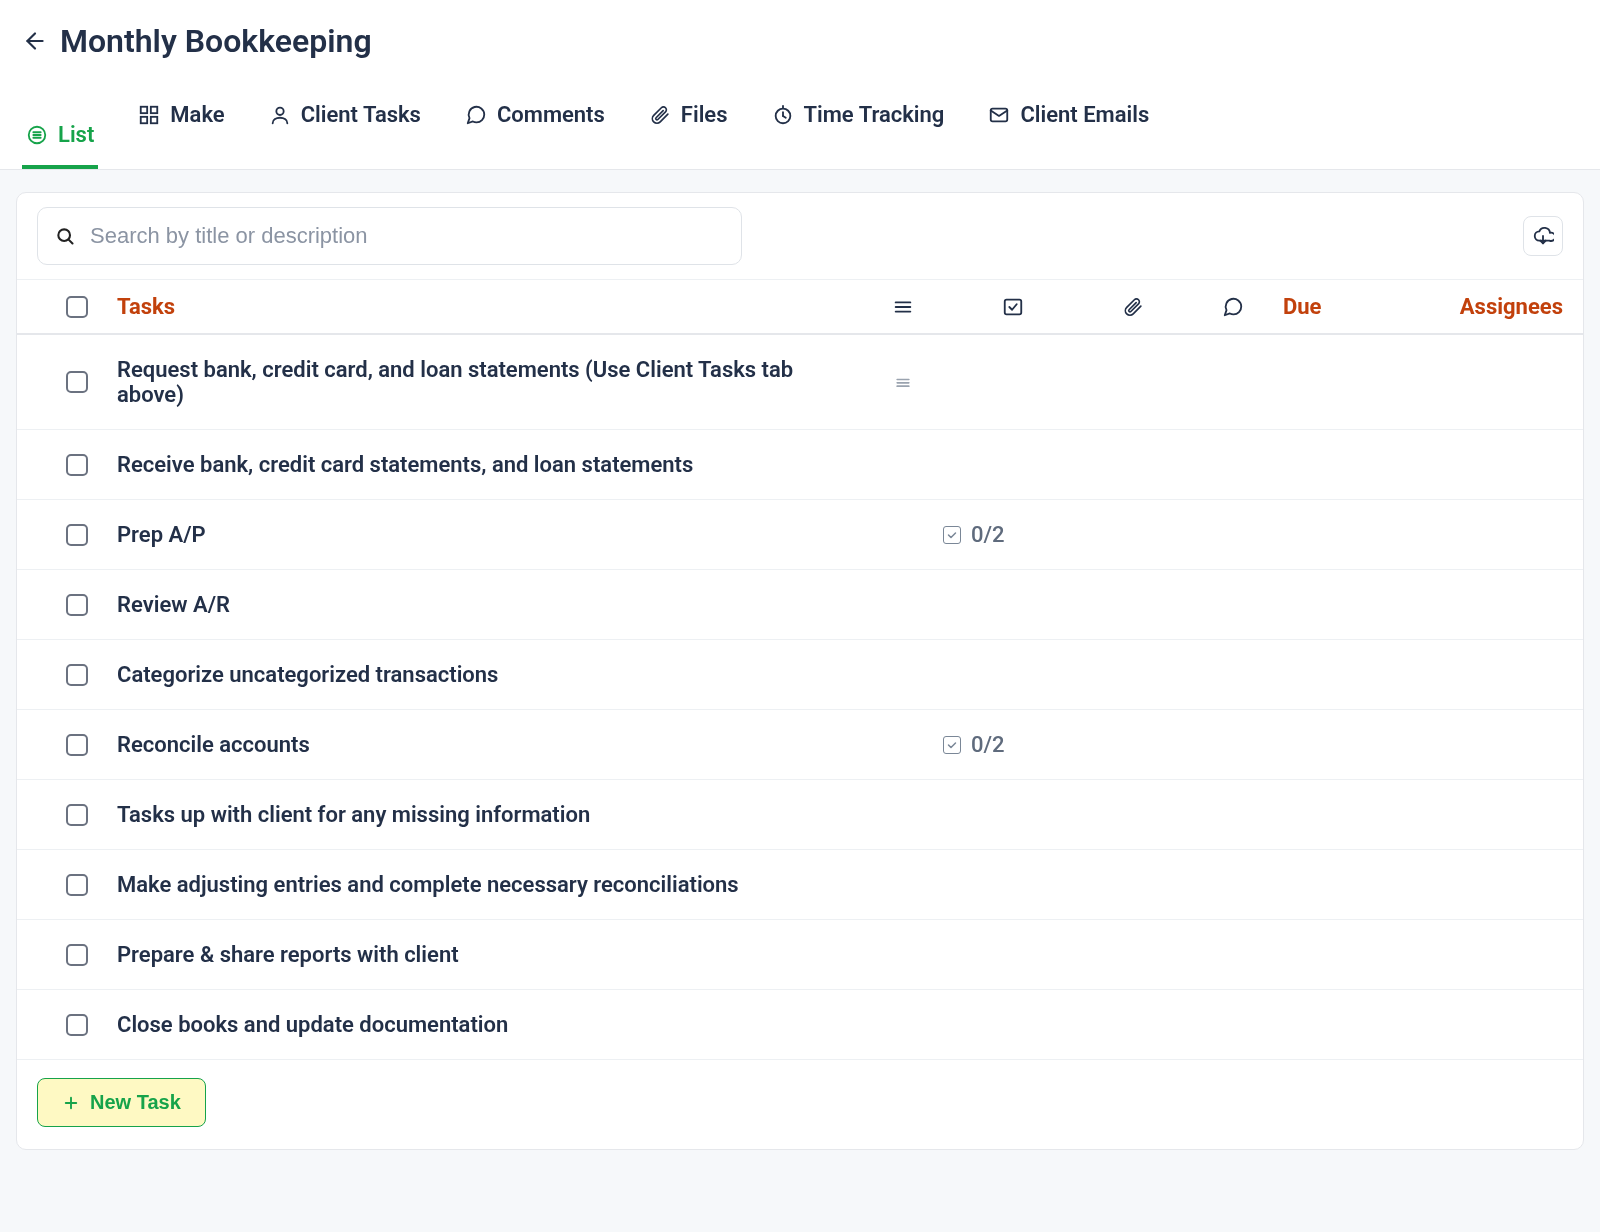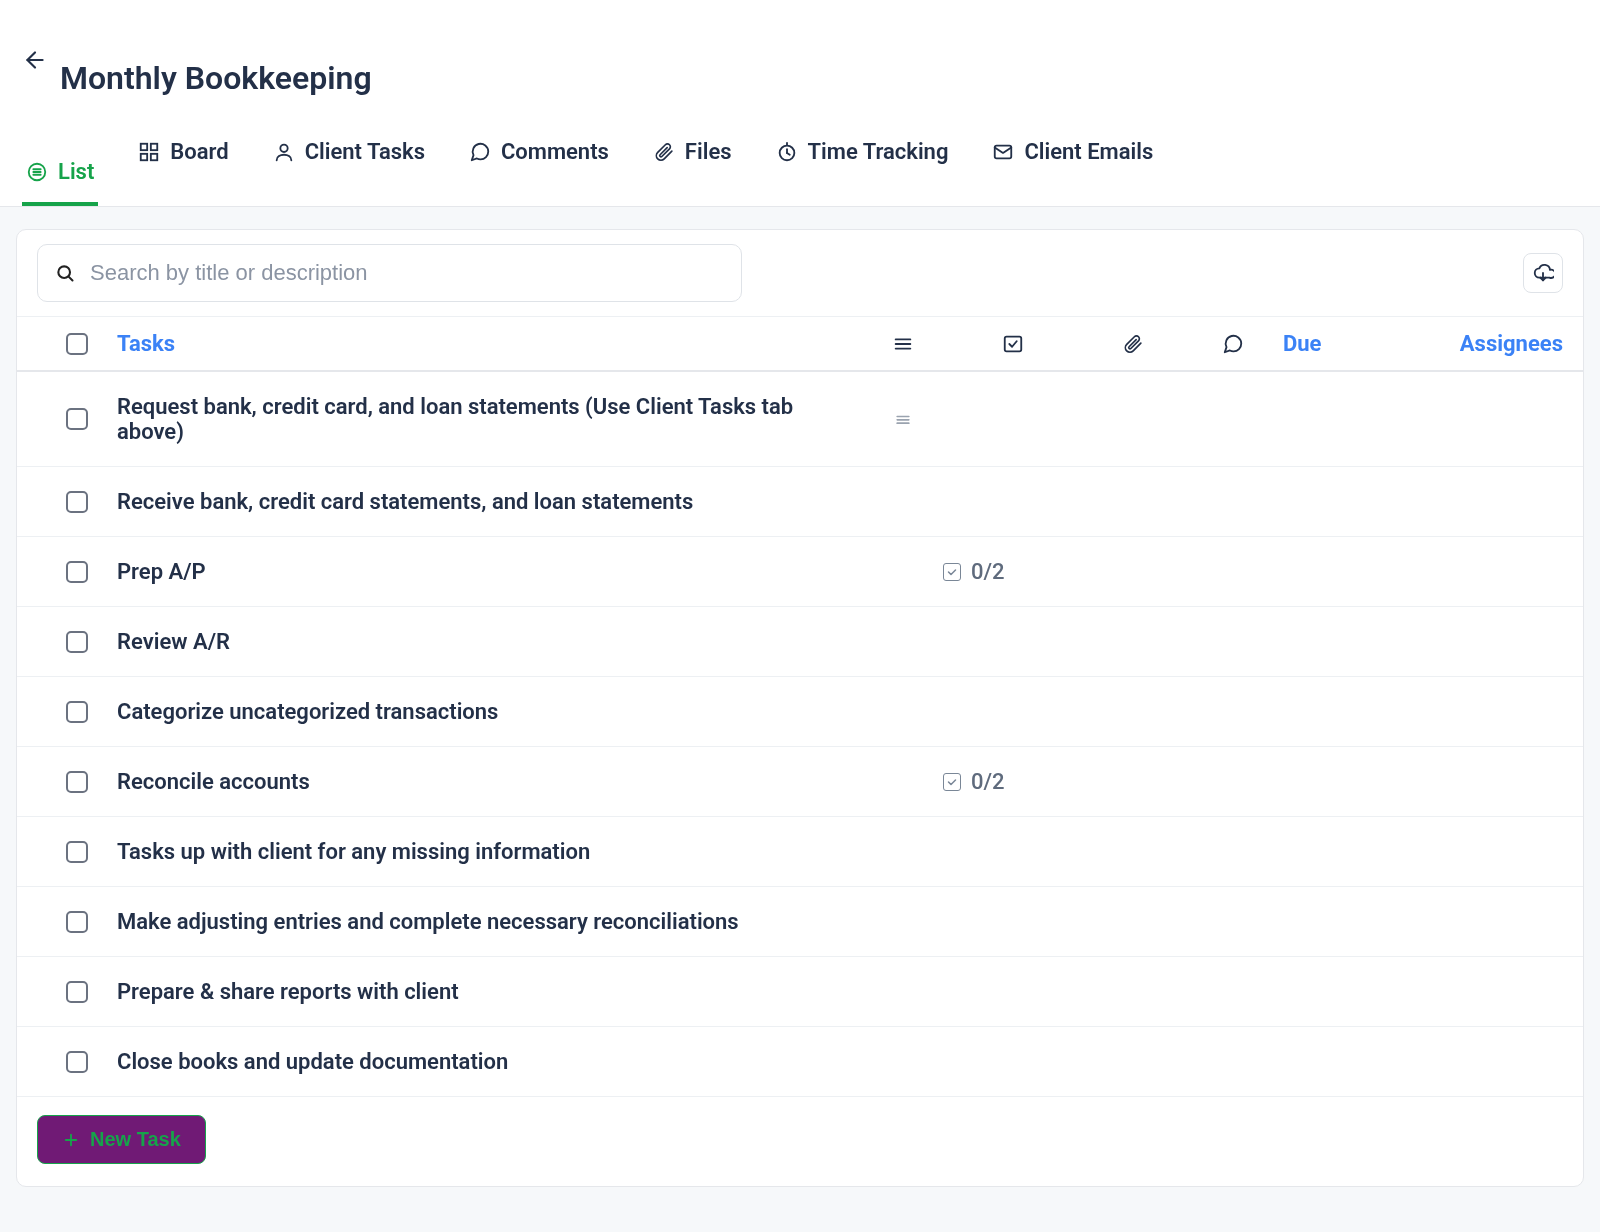--- a/index.html
+++ b/index.html
@@ -32,21 +32,20 @@
   .back-arrow {
     width: 26px; height: 26px;
     display: inline-flex; align-items: center; justify-content: center;
     cursor: pointer;
     color:#233048;
   }
   .page-title {
     font-size: 32px;
     font-weight: 600;
     color: #233048;
-    margin-top: 37px;
   }
 
   
   .tabs {
     display: flex;
     align-items: center;
     gap: 36px;
   }
   .tab {
     display: inline-flex;
@@ -115,21 +114,21 @@
   
   .thead {
     display: grid;
     grid-template-columns: 80px 1fr 80px 140px 100px 100px 120px 160px;
     align-items: center;
     padding: 14px 20px;
     border-top: 1px solid #edf0f3;
     border-bottom: 2px solid #e5e7eb;
     font-size: 22px;
     font-weight: 700;
-    color:#3b82f6;
+    color:#c2410c;
   }
   .col-center { text-align: center; display:flex; justify-content:center; align-items:center; }
   .col-right { text-align: right; }
   .header-icon { color:#233048; }
 
   
   .row {
     display: grid;
     grid-template-columns: 80px 1fr 80px 140px 100px 100px 120px 160px;
     align-items: center;
@@ -165,21 +164,21 @@
   
   .card-footer {
     padding: 18px 20px 22px 20px;
   }
   .new-task-btn {
     display:inline-flex;
     align-items:center;
     gap:10px;
     border: 1.5px solid #16a34a;
     color:#16a34a;
-    background:#701a75;
+    background:#fef9c3;
     padding: 12px 24px;
     border-radius: 8px;
     font-size: 20px;
     font-weight:700;
     cursor:pointer;
   }
 
   svg { display:block; }
 </style>
 </head>
@@ -212,21 +211,21 @@
         </div>
         <div class="tab">
           <span class="icon">
             <svg width="22" height="22" viewBox="0 0 24 24" fill="none" stroke="#233048" stroke-width="2" stroke-linecap="round">
               <rect x="3" y="3" width="7" height="7"></rect>
               <rect x="14" y="3" width="7" height="7"></rect>
               <rect x="3" y="14" width="7" height="7"></rect>
               <rect x="14" y="14" width="7" height="7"></rect>
             </svg>
           </span>
-          <span>Board</span>
+          <span>Make</span>
         </div>
         <div class="tab">
           <span class="icon">
             <svg width="22" height="22" viewBox="0 0 24 24" fill="none" stroke="#233048" stroke-width="2" stroke-linecap="round" stroke-linejoin="round">
               <circle cx="12" cy="8" r="4"></circle>
               <path d="M4 21c0-4 4-6 8-6s8 2 8 6"></path>
             </svg>
           </span>
           <span>Client Tasks</span>
         </div>

